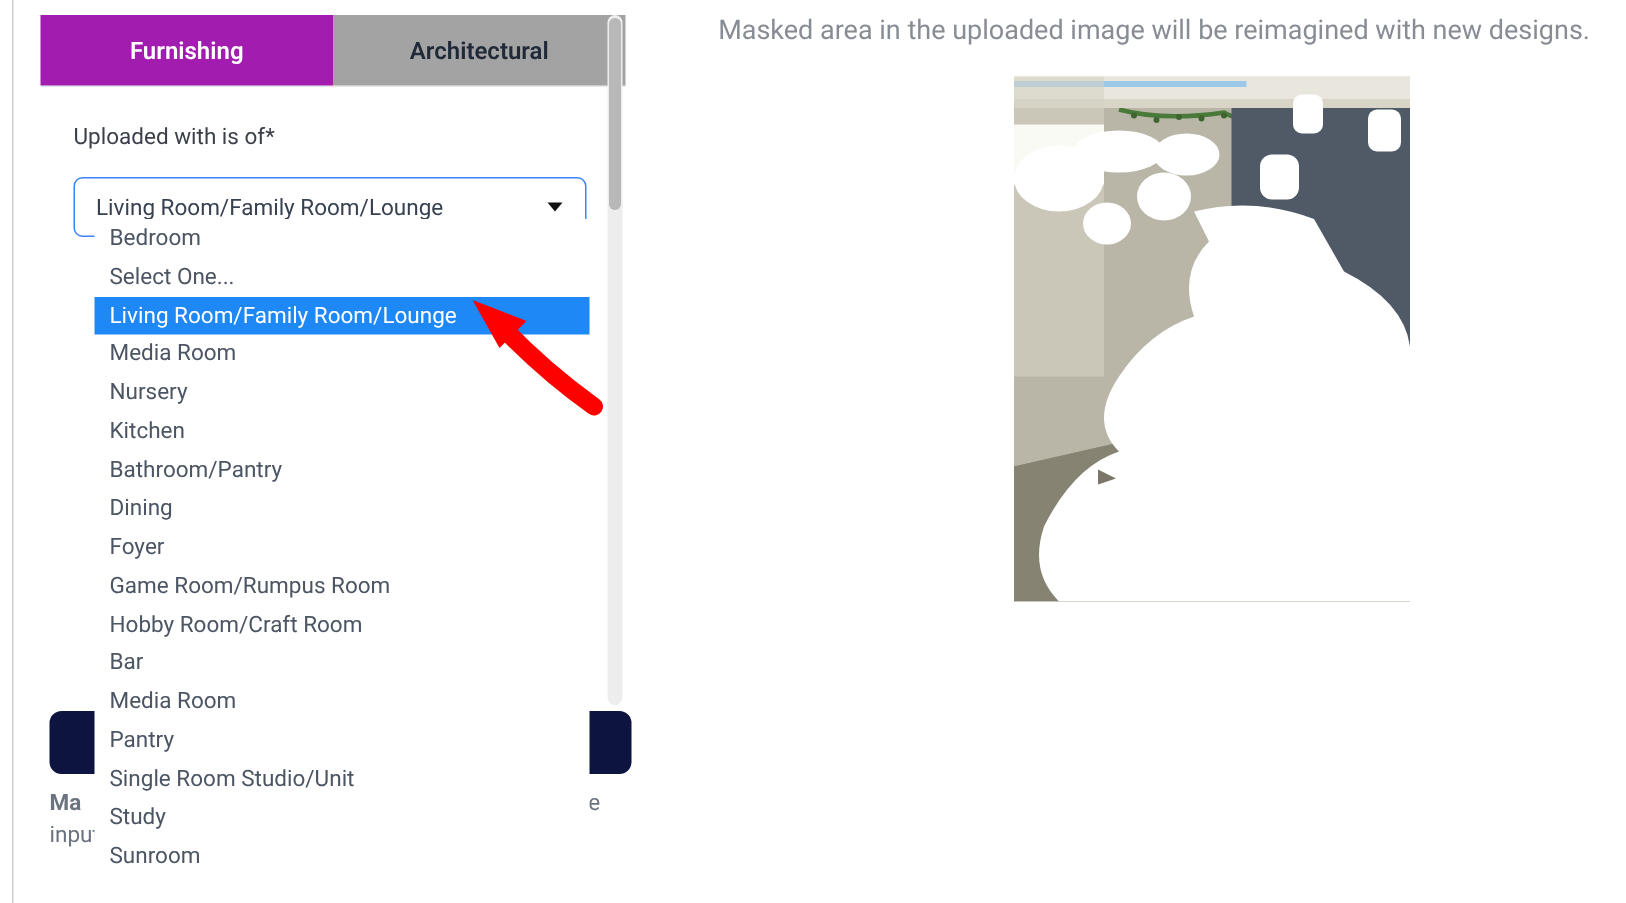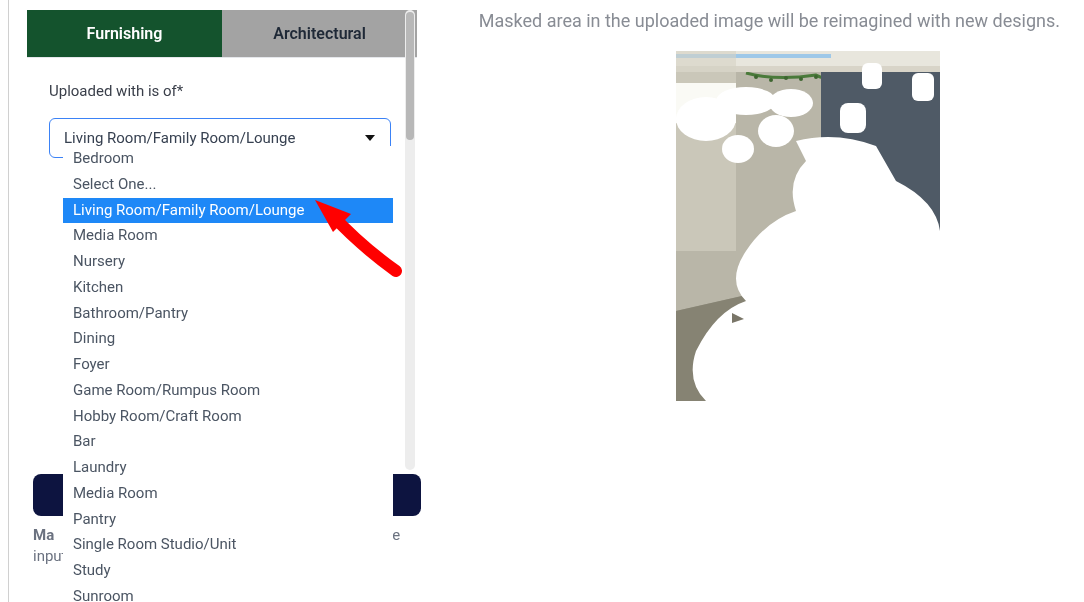--- a/index.html
+++ b/index.html
@@ -30,21 +30,21 @@
     }
     .tab {
       flex: 1;
       text-align: center;
       padding: 14px 0;
       font-size: 16px;
       font-weight: 600;
       cursor: pointer;
     }
     .tab.active {
-      background: #14532d;
+      background: #a21caf;
       color: #ffffff;
     }
     .tab.inactive {
       background: #a3a3a3;
       color: #1f2937;
     }
     .form-area {
       padding: 24px 18px 0 22px;
       position: relative;
     }
@@ -206,21 +206,20 @@
       <div class="dropdown-item highlighted">Living Room/Family Room/Lounge</div>
       <div class="dropdown-item">Media Room</div>
       <div class="dropdown-item">Nursery</div>
       <div class="dropdown-item">Kitchen</div>
       <div class="dropdown-item">Bathroom/Pantry</div>
       <div class="dropdown-item">Dining</div>
       <div class="dropdown-item">Foyer</div>
       <div class="dropdown-item">Game Room/Rumpus Room</div>
       <div class="dropdown-item">Hobby Room/Craft Room</div>
       <div class="dropdown-item">Bar</div>
-      <div class="dropdown-item">Laundry</div>
       <div class="dropdown-item">Media Room</div>
       <div class="dropdown-item">Pantry</div>
       <div class="dropdown-item">Single Room Studio/Unit</div>
       <div class="dropdown-item">Study</div>
       <div class="dropdown-item">Sunroom</div>
     </div>
 
     <svg class="arrow-overlay" width="100" height="100" viewBox="0 0 100 100">
       <defs>
         <marker id="arrowhead" markerWidth="12" markerHeight="12" refX="3" refY="6" orient="auto">

